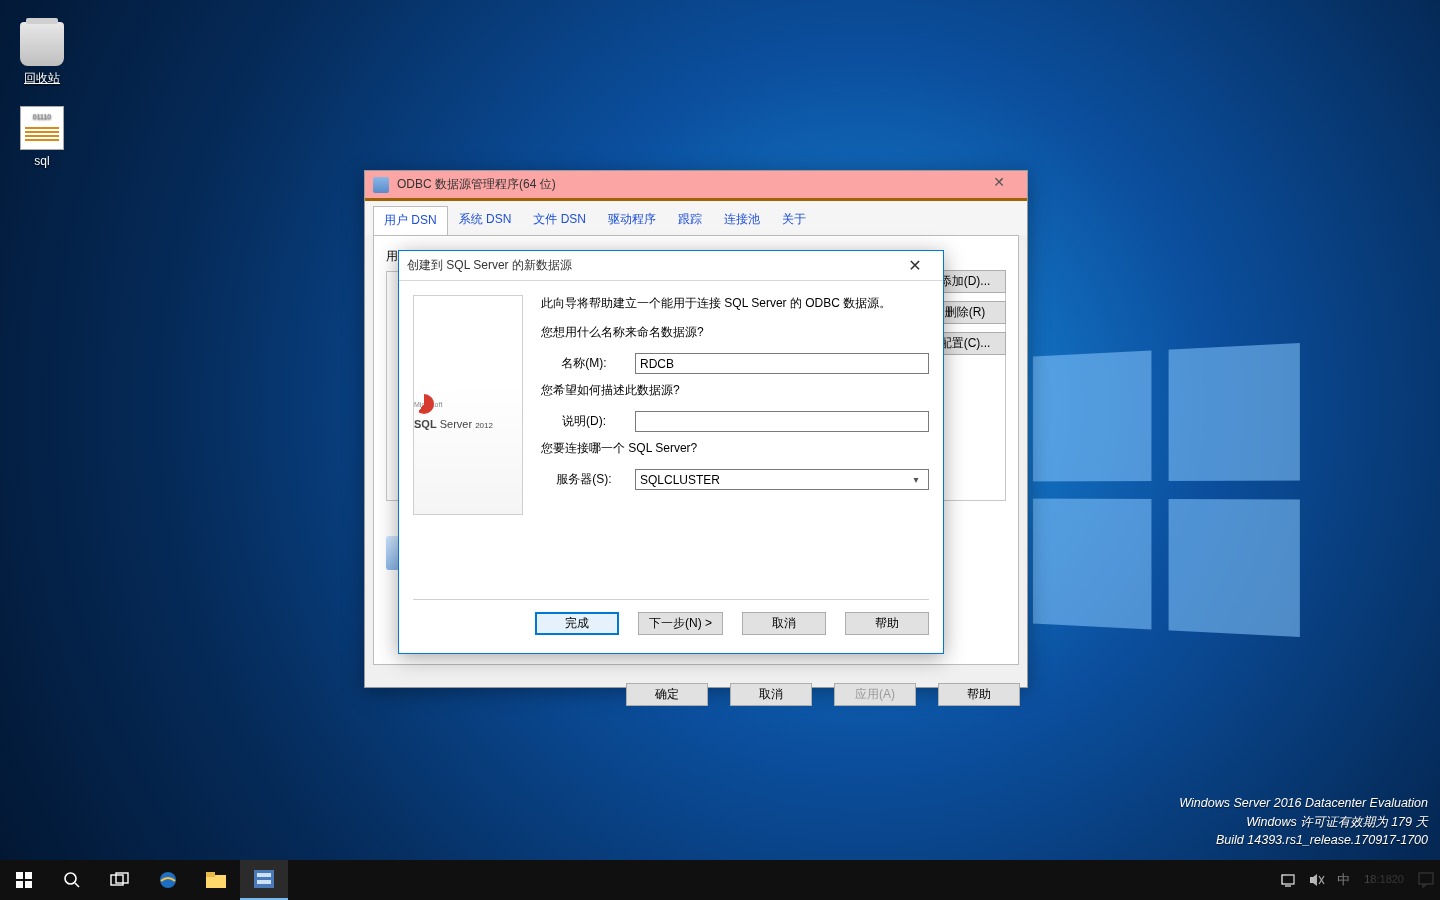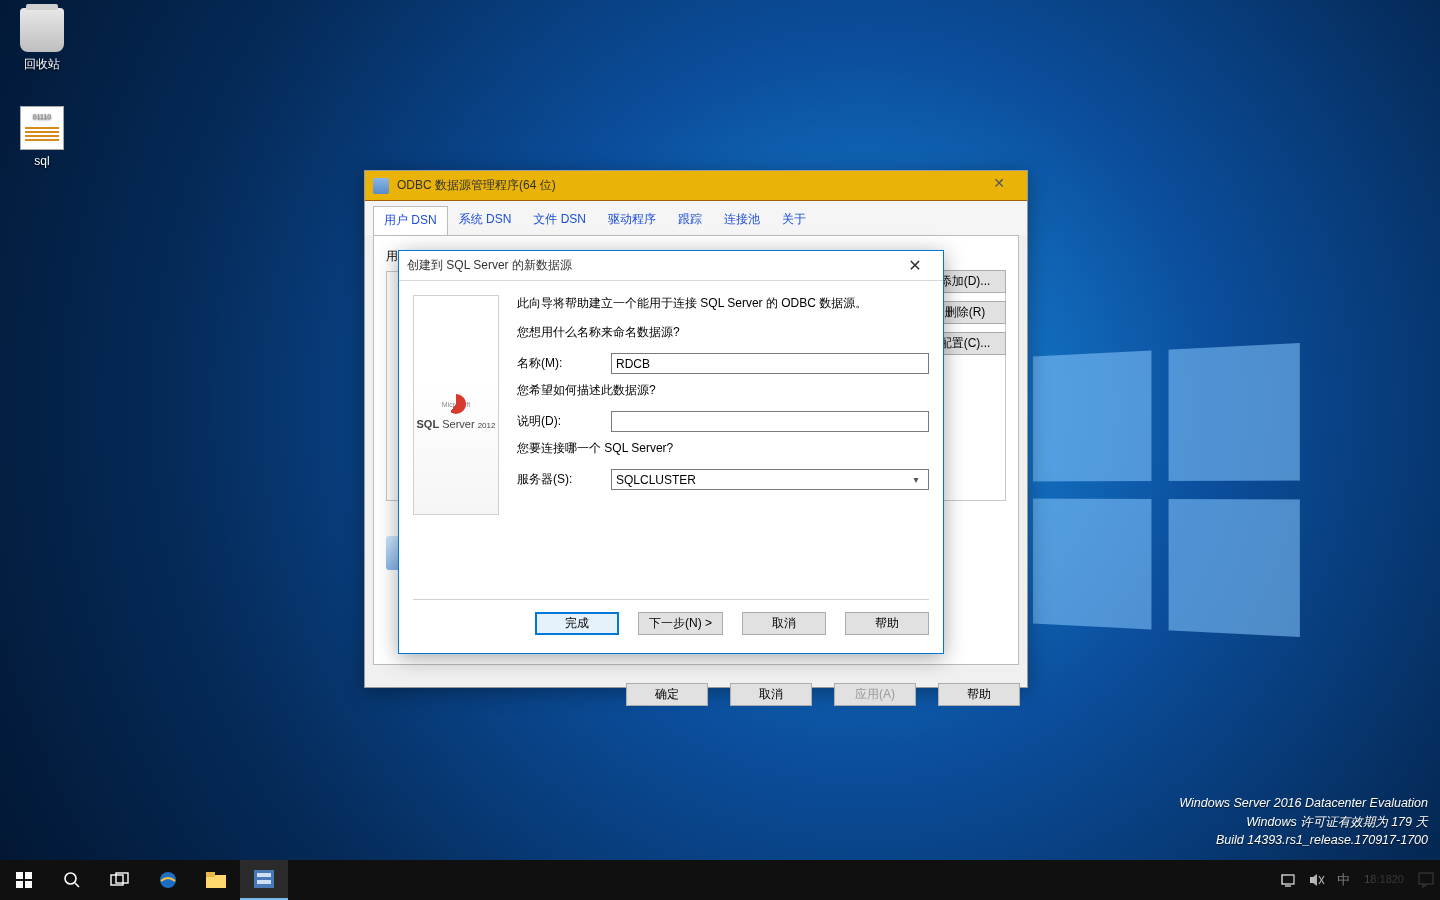--- a/index.html
+++ b/index.html
@@ -13,21 +13,21 @@
 }
 .windows-logo {
   position: absolute; left: 1020px; top: 350px; width: 280px; height: 280px;
   display: grid; grid-template-columns: 1fr 1fr; grid-template-rows: 1fr 1fr; gap: 18px;
   transform: perspective(900px) rotateY(-18deg);
 }
 .windows-logo div { background: rgba(135,200,255,0.55); }
 
 .desktop-icon { position: absolute; width: 72px; text-align: center; color: #fff; font-size: 12px; text-shadow: 0 1px 2px #000; }
 .desktop-icon .ico { width: 44px; height: 44px; margin: 0 auto 4px; }
-.recycle-bin { left: 6px; top: 8px; }
+.recycle-bin { left: 6px; top: 22px; text-decoration: underline; }
 .recycle-bin .ico { background: linear-gradient(#e8e8e8,#bfbfbf); border-radius: 4px 4px 8px 8px; position: relative; }
 .recycle-bin .ico::before { content:""; position:absolute; top:-4px; left:6px; right:6px; height:6px; background:#cfcfcf; border-radius:2px; }
 .sql-file { left: 6px; top: 106px; }
 .sql-file .ico { background:#fff; border:1px solid #aaa; position:relative; }
 .sql-file .ico::before { content:""; position:absolute; left:4px; right:4px; top:20px; height:14px; background:repeating-linear-gradient(#d98b1a,#d98b1a 2px,#fff 2px,#fff 4px); }
 .sql-file .ico::after { content:"01110"; position:absolute; left:0; right:0; top:6px; font-size:7px; color:#888; }
 
 
 .watermark { position: absolute; right: 12px; bottom: 50px; color: #fff; text-align: right; font-size: 12.5px; line-height: 1.5; text-shadow: 0 1px 1px rgba(0,0,0,.7); font-style: italic; }
 
@@ -43,21 +43,21 @@
 .task-btn svg, .tray-item svg { display:block; }
 .task-spacer { flex:1; }
 .tray { display:flex; align-items:center; height:40px; }
 .tray-item { padding:0 6px; height:40px; display:flex; align-items:center; font-size:12px; }
 .tray-time { text-align:center; font-size:11px; line-height:1.2; padding:0 8px;}
 .tray-fade { position:absolute; right:0; bottom:0; width:160px; height:40px; background:linear-gradient(90deg, rgba(16,16,16,0) 0%, rgba(16,16,16,.85) 60%); pointer-events:none; }
 
 
 .win { position:absolute; background:#f0f0f0; border:1px solid #9a9a9a; box-shadow:0 4px 20px rgba(0,0,0,.35); }
 .odbc { left:364px; top:170px; width:664px; height:518px; }
-.titlebar { height:30px; display:flex; align-items:center; padding:0 8px; background:#eab308; border-bottom:1px solid #a16207; font-size:12px; color:#333;}
+.titlebar { height:30px; display:flex; align-items:center; padding:0 8px; background:#fca5a5; border-bottom:3px solid #a16207; font-size:12px; color:#333;}
 .titlebar .t-icon { width:16px; height:16px; margin-right:8px; background:linear-gradient(#8ab6e8,#5a8bc9); border-radius:2px; position:relative; }
 .titlebar .t-title { flex:1; }
 .titlebar .t-close { width:40px; height:22px; text-align:center; font-size:14px; color:#555; }
 .tabs { display:flex; padding:4px 8px 0 8px; font-size:12px; background:#f5f5f5; }
 .tab { padding:5px 10px 6px; border:1px solid transparent; color:#1d4ed8; }
 .tab.active { background:#fff; border:1px solid #bcbcbc; border-bottom:1px solid #fff; position:relative; top:1px; }
 .tabpanel { margin:0 8px 8px; border:1px solid #bcbcbc; background:#fff; height:430px; position:relative; padding:12px; font-size:12px;}
 .panel-label { color:#000; margin-bottom:6px; }
 .list-placeholder { border:1px solid #c8c8c8; height:230px; background:#fff; margin-bottom:8px; }
 .side-btns { position:absolute; right:12px; top:34px; display:flex; flex-direction:column; gap:8px; }
@@ -67,29 +67,29 @@
 .hint-row { position:absolute; left:12px; right:110px; top:300px; display:flex; gap:10px; align-items:flex-start;}
 .hint-icon { width:34px; height:34px; background:linear-gradient(#cde6ff,#8ab6e8); border-radius:3px; flex-shrink:0; position:relative; }
 .hint-text { font-size:12px; color:#000; line-height:1.5; }
 .bottom-btns { position:absolute; right:12px; bottom:10px; display:flex; gap:22px; }
 
 
 .wizard { left:398px; top:250px; width:546px; height:404px; background:#fff; border:1px solid #0078d7; }
 .wizard .titlebar { background:#fff; border-bottom:1px solid #d8d8d8; }
 .wiz-close { width:40px; height:28px; display:flex; align-items:center; justify-content:center; font-size:16px; color:#333; }
 .wiz-body { display:flex; padding:14px 14px 0 14px; gap:18px; font-size:12px; color:#000; height:318px; }
-.wiz-side { width:86px; height:220px; border:1px solid #cfcfcf; background:linear-gradient(#fff 0%,#fff 40%,#f5f5f5 100%); display:flex; flex-direction:column; align-items:center; justify-content:center; font-size:9px; color:#444; }
+.wiz-side { width:110px; height:220px; border:1px solid #cfcfcf; background:linear-gradient(#fff 0%,#fff 40%,#f5f5f5 100%); display:flex; flex-direction:column; align-items:flex-start; justify-content:center; font-size:9px; color:#444; }
 .wiz-side .sqlmark { font-size:11px; color:#444; }
 .wiz-side .sqlmark b{ font-weight:600;}
 .wiz-side .ms { font-size:7px; color:#888; margin-top:20px; }
 .wiz-side .swirl { width:20px; height:20px; border-radius:50%; background:conic-gradient(#d73a2f 0 60%, transparent 60%); margin-bottom:4px; margin-top:-14px; }
 .wiz-form { flex:1; }
 .wiz-form p { margin-bottom:12px; }
 .fld { display:flex; align-items:center; gap:8px; margin-bottom:8px; }
-.fld label { width:86px; text-align:left; }
+.fld label { width:86px; text-align:center; }
 .fld input, .fld .combo { flex:1; height:21px; border:1px solid #7a7a7a; font-size:12px; padding:0 4px; background:#fff; }
 .combo { display:flex; align-items:center; position:relative; }
 .combo input { border:none; height:19px; flex:1; padding:0; }
 .combo .chev { width:16px; text-align:center; color:#555; font-size:10px; }
 .wiz-sep { border:none; border-top:1px solid #d0d0d0; margin:0 14px; }
 .wiz-btns { display:flex; gap:19px; justify-content:flex-end; padding:12px 14px; }
 .wiz-btns .btn { min-width:84px; height:23px; }
 </style>
 </head>
 <body>

